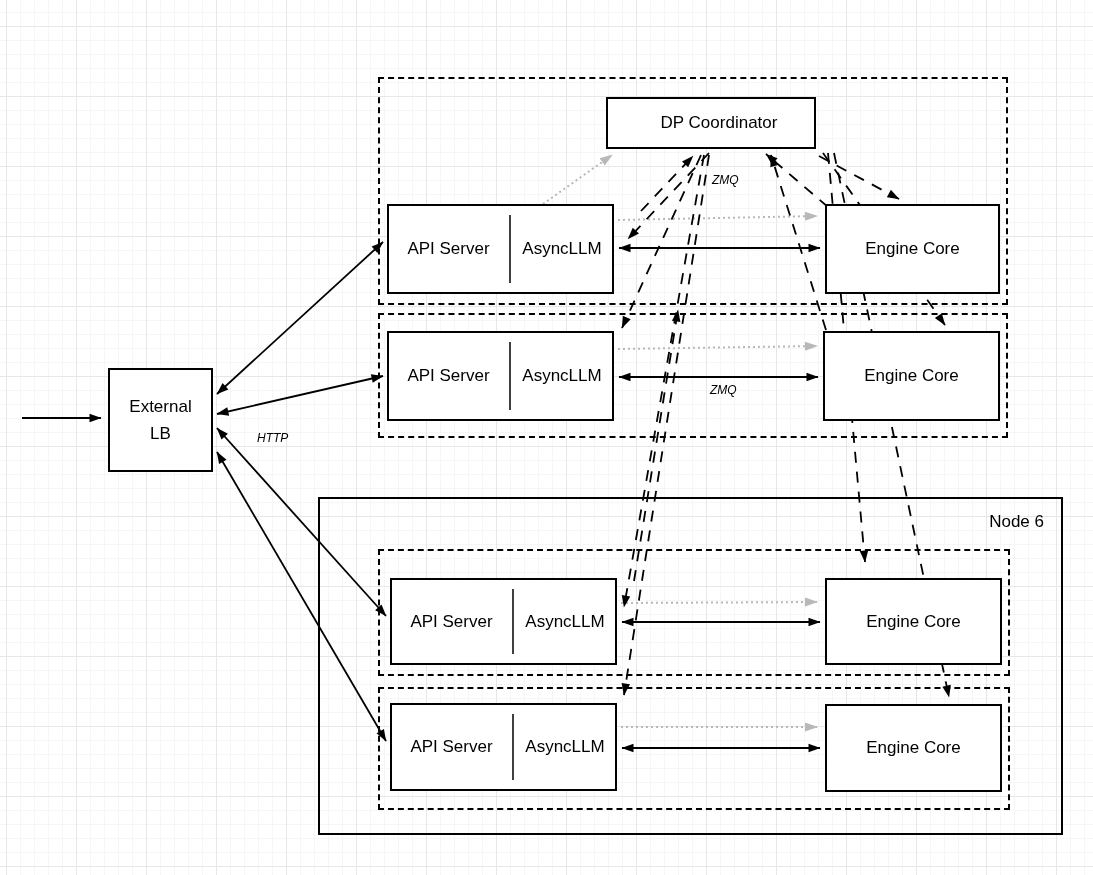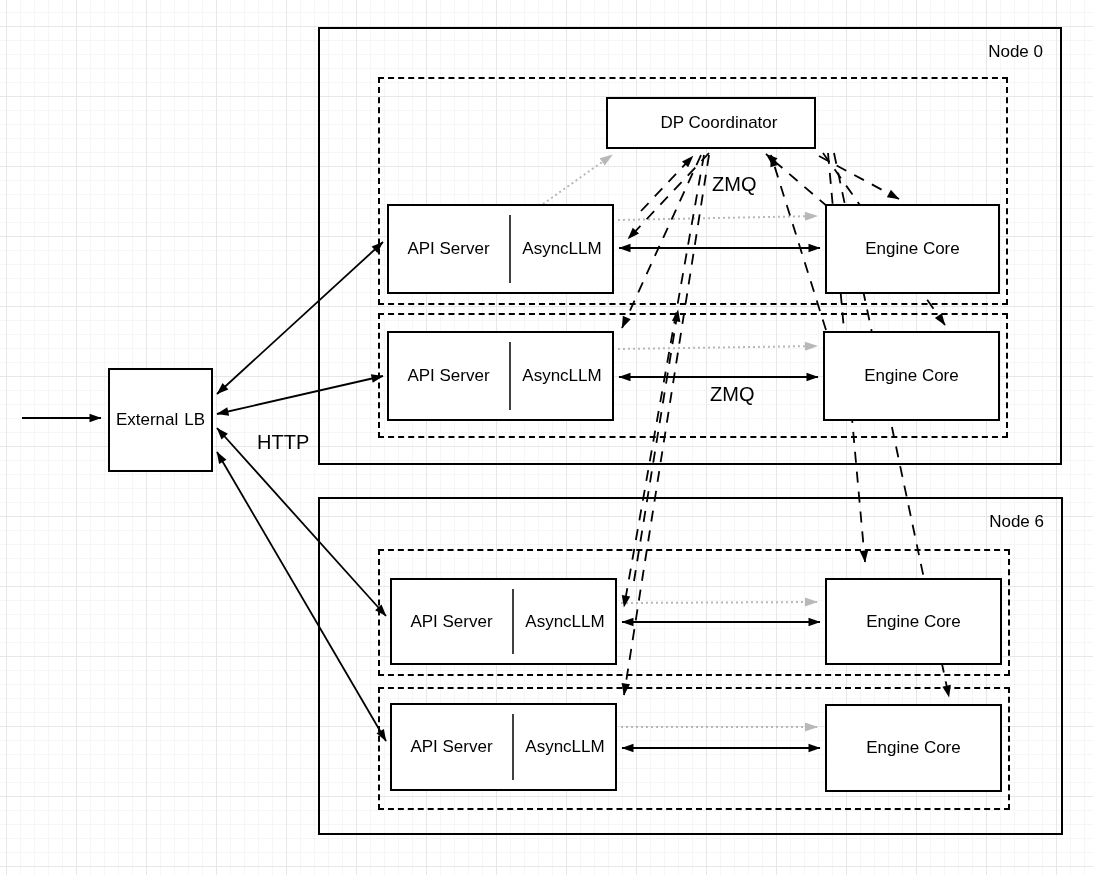--- a/index.html
+++ b/index.html
@@ -17,22 +17,22 @@
   .lines{position:absolute;left:0;top:0;z-index:1;}
   .group{position:absolute;border:2px solid #000;box-sizing:border-box;z-index:2;background:transparent;}
   .subgroup{position:absolute;border:2px dashed #000;box-sizing:border-box;z-index:2;background:transparent;}
   .box{position:absolute;background:#fff;border:2px solid #000;box-sizing:border-box;
        display:flex;align-items:center;justify-content:center;
        font-size:17px;line-height:1.25;text-align:center;z-index:3;}
   .split{padding:9px;}
   .split .cell{height:100%;display:flex;align-items:center;justify-content:center;flex:0 0 auto;}
   .split .cell.right{border-left:2px solid #404040;text-align:right;}
   .nodelabel{position:absolute;top:13px;right:17px;font-size:17px;z-index:3;}
-  .lbl{position:absolute;font-size:20px;z-index:4;white-space:nowrap;}
-  .lb-text{display:flex;flex-direction:row;align-items:center;gap:6px;}
+  .lbl{position:absolute;font-size:12px;z-index:4;white-space:nowrap;font-style:italic;}
+  .lb-text{display:flex;flex-direction:column;align-items:center;gap:6px;}
 </style>
 </head>
 <body>
 
 <div class="canvas">
 
   <svg class="lines" width="1093" height="875">
     <defs>
       <marker id="ae" markerWidth="15" markerHeight="12" refX="12.5" refY="5.5" orient="auto" markerUnits="userSpaceOnUse">
         <path d="M1,1.2 L13,5.5 L1,9.8 Z" fill="#000"></path>
@@ -74,23 +74,20 @@
       <line x1="634" y1="581" x2="678" y2="310" marker-end="url(#ae)"></line>
       <line x1="828" y1="207" x2="766" y2="154" marker-end="url(#ae)"></line>
       <line x1="826" y1="330" x2="771" y2="155" marker-end="url(#ae)"></line>
       <line x1="819" y1="156" x2="899" y2="199" marker-end="url(#ae)"></line>
       <line x1="823" y1="153" x2="945" y2="325" marker-end="url(#ae)"></line>
       <line x1="828" y1="153" x2="865" y2="562" marker-end="url(#ae)"></line>
       <line x1="834" y1="153" x2="949" y2="697" marker-end="url(#ae)"></line>
     </g>
   </svg>
 
-  <div class="group" style="left:318px;top:27px;width:744px;height:438px;">
-    <div class="nodelabel">Node 0</div>
-  </div>
   <div class="subgroup" style="left:378px;top:77px;width:630px;height:228px;"></div>
   <div class="subgroup" style="left:378px;top:313px;width:630px;height:125px;"></div>
 
   <div class="box" style="left:606px;top:97px;width:210px;height:52px;padding-left:16px;">
     <span>DP Coordinator</span>
   </div>
 
   <div class="box split" style="left:387px;top:204px;width:227px;height:90px;">
     <div class="cell" style="width:121px;">API Server</div>
     <div class="cell right" style="width:102px;">AsyncLLM</div>

